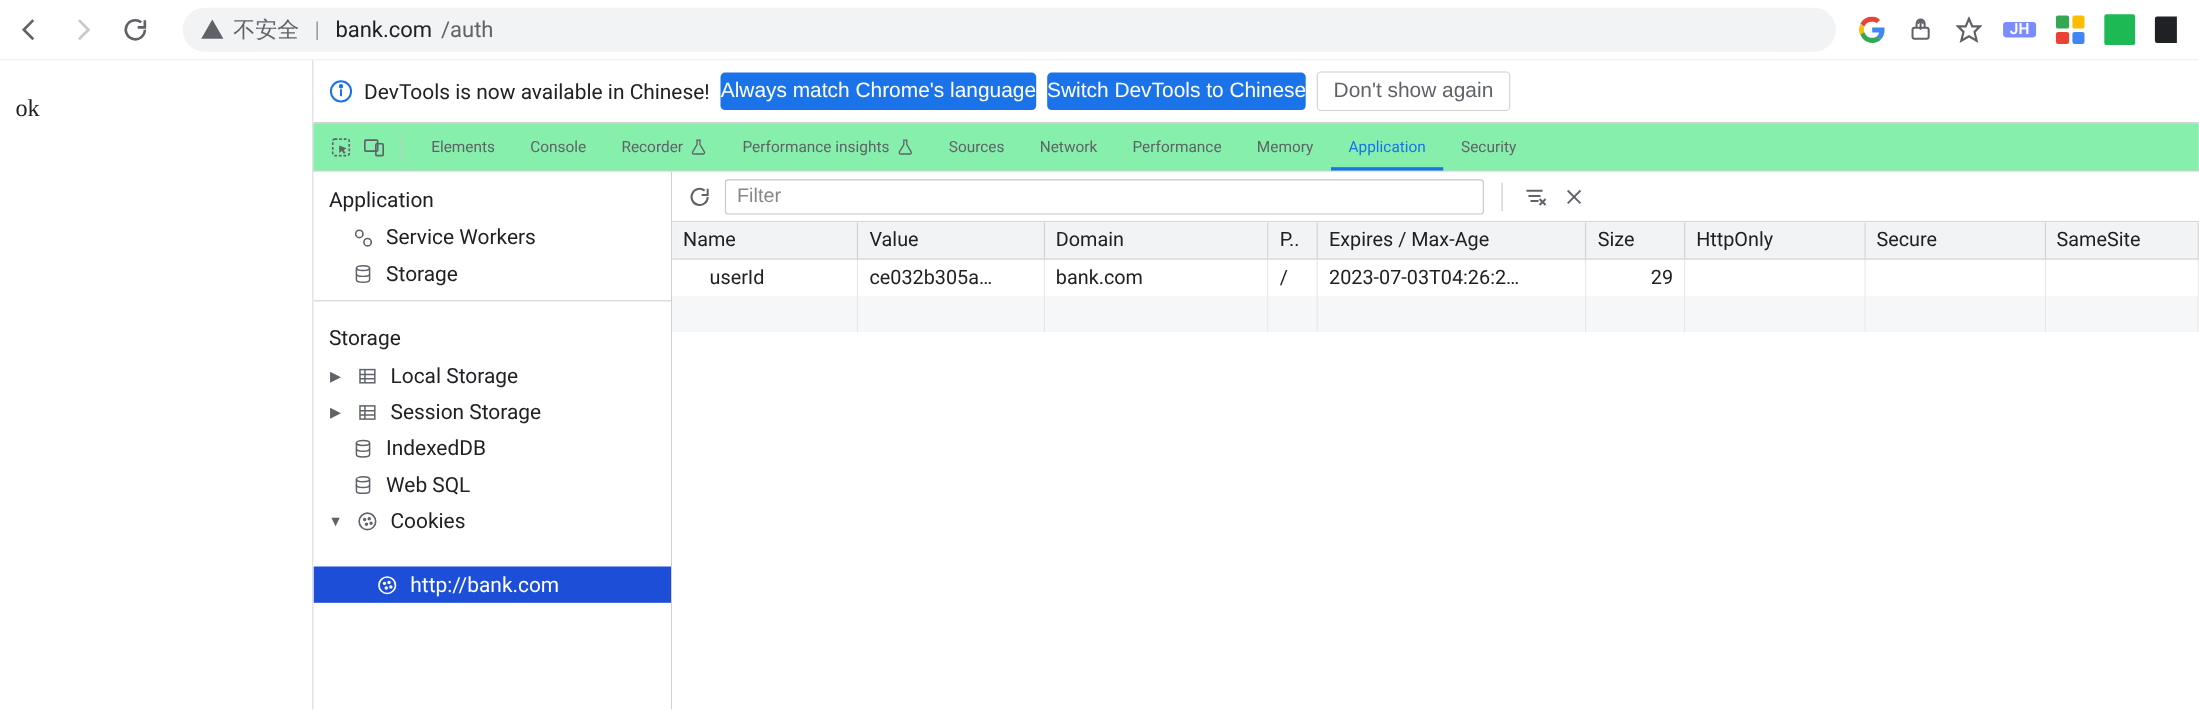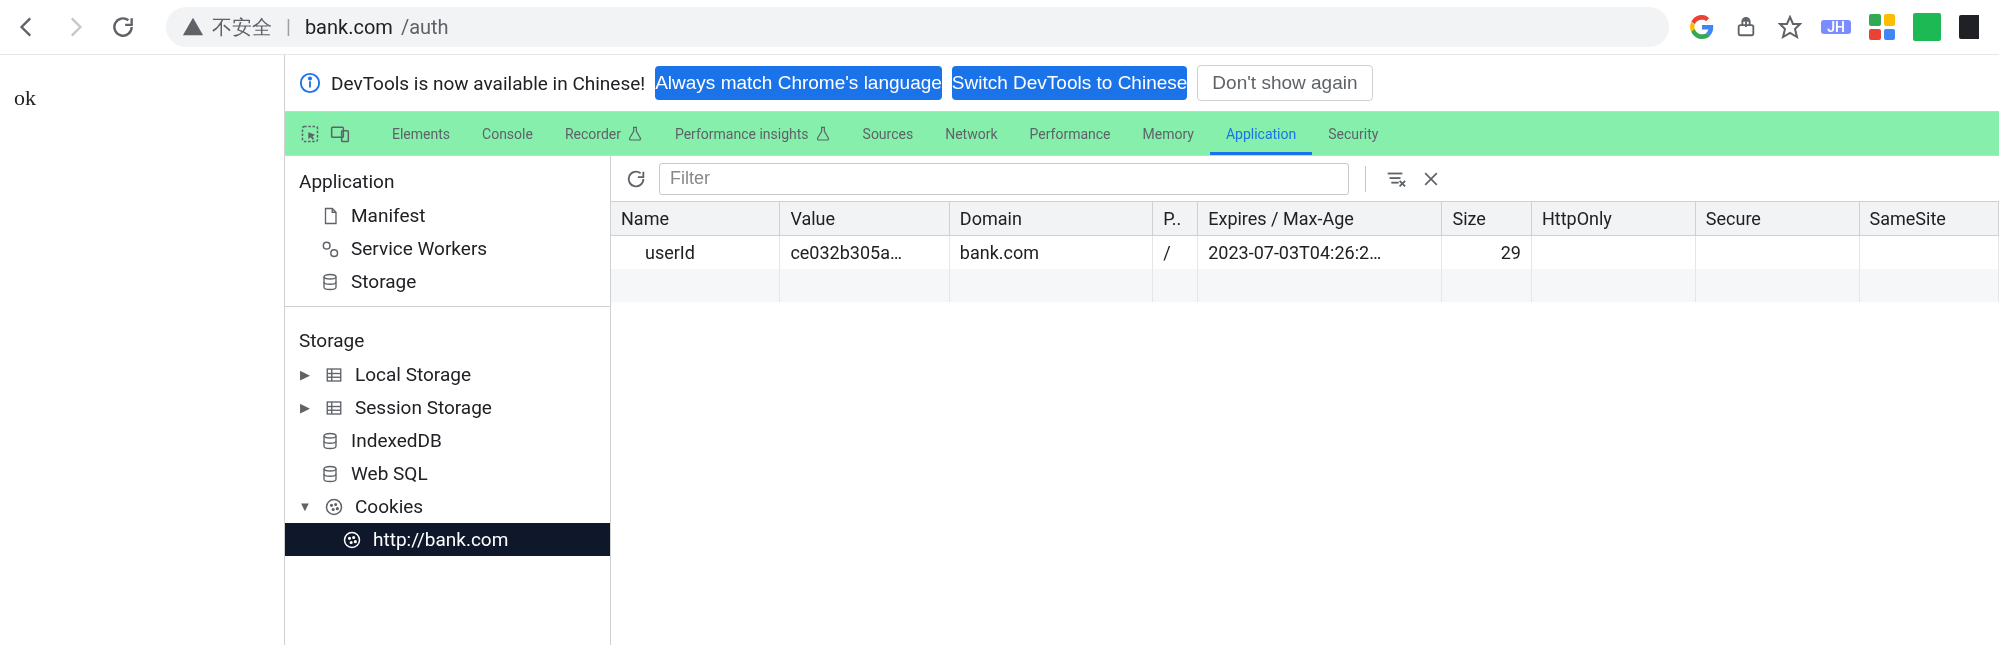--- a/index.html
+++ b/index.html
@@ -48,21 +48,21 @@
   .tabstrip .flask svg { display:block; }
 
   
   .dt-body { flex: 1; display: flex; min-height: 0; }
   .sidebar { width: 326px; background: #fff; border-right: 1px solid #d0d0d0; overflow-y: auto; font-size: 19px; }
   .sb-heading { padding: 14px 14px 6px 14px; color: #202124; font-weight: 400; font-size: 19px; }
   .sb-item { display: flex; align-items: center; gap: 10px; padding: 5px 10px 5px 34px; cursor: pointer; }
   .sb-item .ico { width: 22px; display:flex; justify-content:center; color:#5f6368; }
   .sb-item.indent2 { padding-left: 56px; }
   .sb-item .tri { width: 12px; color:#5f6368; font-size: 13px; display:inline-flex; justify-content:center; margin-left:-20px; margin-right:2px; }
-  .sb-item.selected { background: #0f172a; color: #fff; }
+  .sb-item.selected { background: #1d4ed8; color: #fff; margin-top: 25px; }
   .sb-item.selected .ico { color:#fff; }
   .sb-sep { height: 1px; background: #d0d0d0; margin: 8px 0; }
 
   .content { flex: 1; display: flex; flex-direction: column; min-width: 0; }
   .toolbar { height: 46px; display: flex; align-items: center; gap: 10px; padding: 0 12px; border-bottom: 1px solid #d0d0d0; background: #fff; font-size: 18px; color:#333; }
   .toolbar .filter { flex: 0 0 690px; height: 32px; border: 1px solid #c8c8c8; border-radius: 3px; padding: 0 10px; font-size: 18px; color:#202124; background:#fff; }
   .toolbar .filter::placeholder { color:#888; }
   .toolbar .tdivider { width:1px; height:26px; background:#c8c8c8; margin: 0 6px; }
   .toolbar .ticon { width: 26px; display:flex; align-items:center; justify-content:center; color:#5f6368; cursor:pointer; }
   .toolbar label { display: flex; align-items: center; gap: 8px; font-size: 19px; color: #202124; }
@@ -201,29 +201,20 @@
       <span class="tab">Network</span>
       <span class="tab">Performance</span>
       <span class="tab">Memory</span>
       <span class="tab active">Application</span>
       <span class="tab">Security</span>
     </div>
 
     <div class="dt-body">
       <div class="sidebar">
         <div class="sb-heading">Application</div>
-        <div class="sb-item">
-          <span class="ico">
-              <svg width="18" height="20" viewBox="0 0 24 24" fill="none" stroke="#5f6368" stroke-width="1.8">
-                <path d="M6 2h9l5 5v15H6z"></path>
-                <path d="M15 2v5h5"></path>
-              </svg>
-            </span>
-          <span>Manifest</span>
-        </div>
         <div class="sb-item">
           <span class="ico">
               <svg width="20" height="20" viewBox="0 0 24 24" fill="none" stroke="#5f6368" stroke-width="1.8">
                 <circle cx="8" cy="8" r="4"></circle>
                 <circle cx="17" cy="17" r="4"></circle>
               </svg>
             </span>
           <span>Service Workers</span>
         </div>
         <div class="sb-item">

